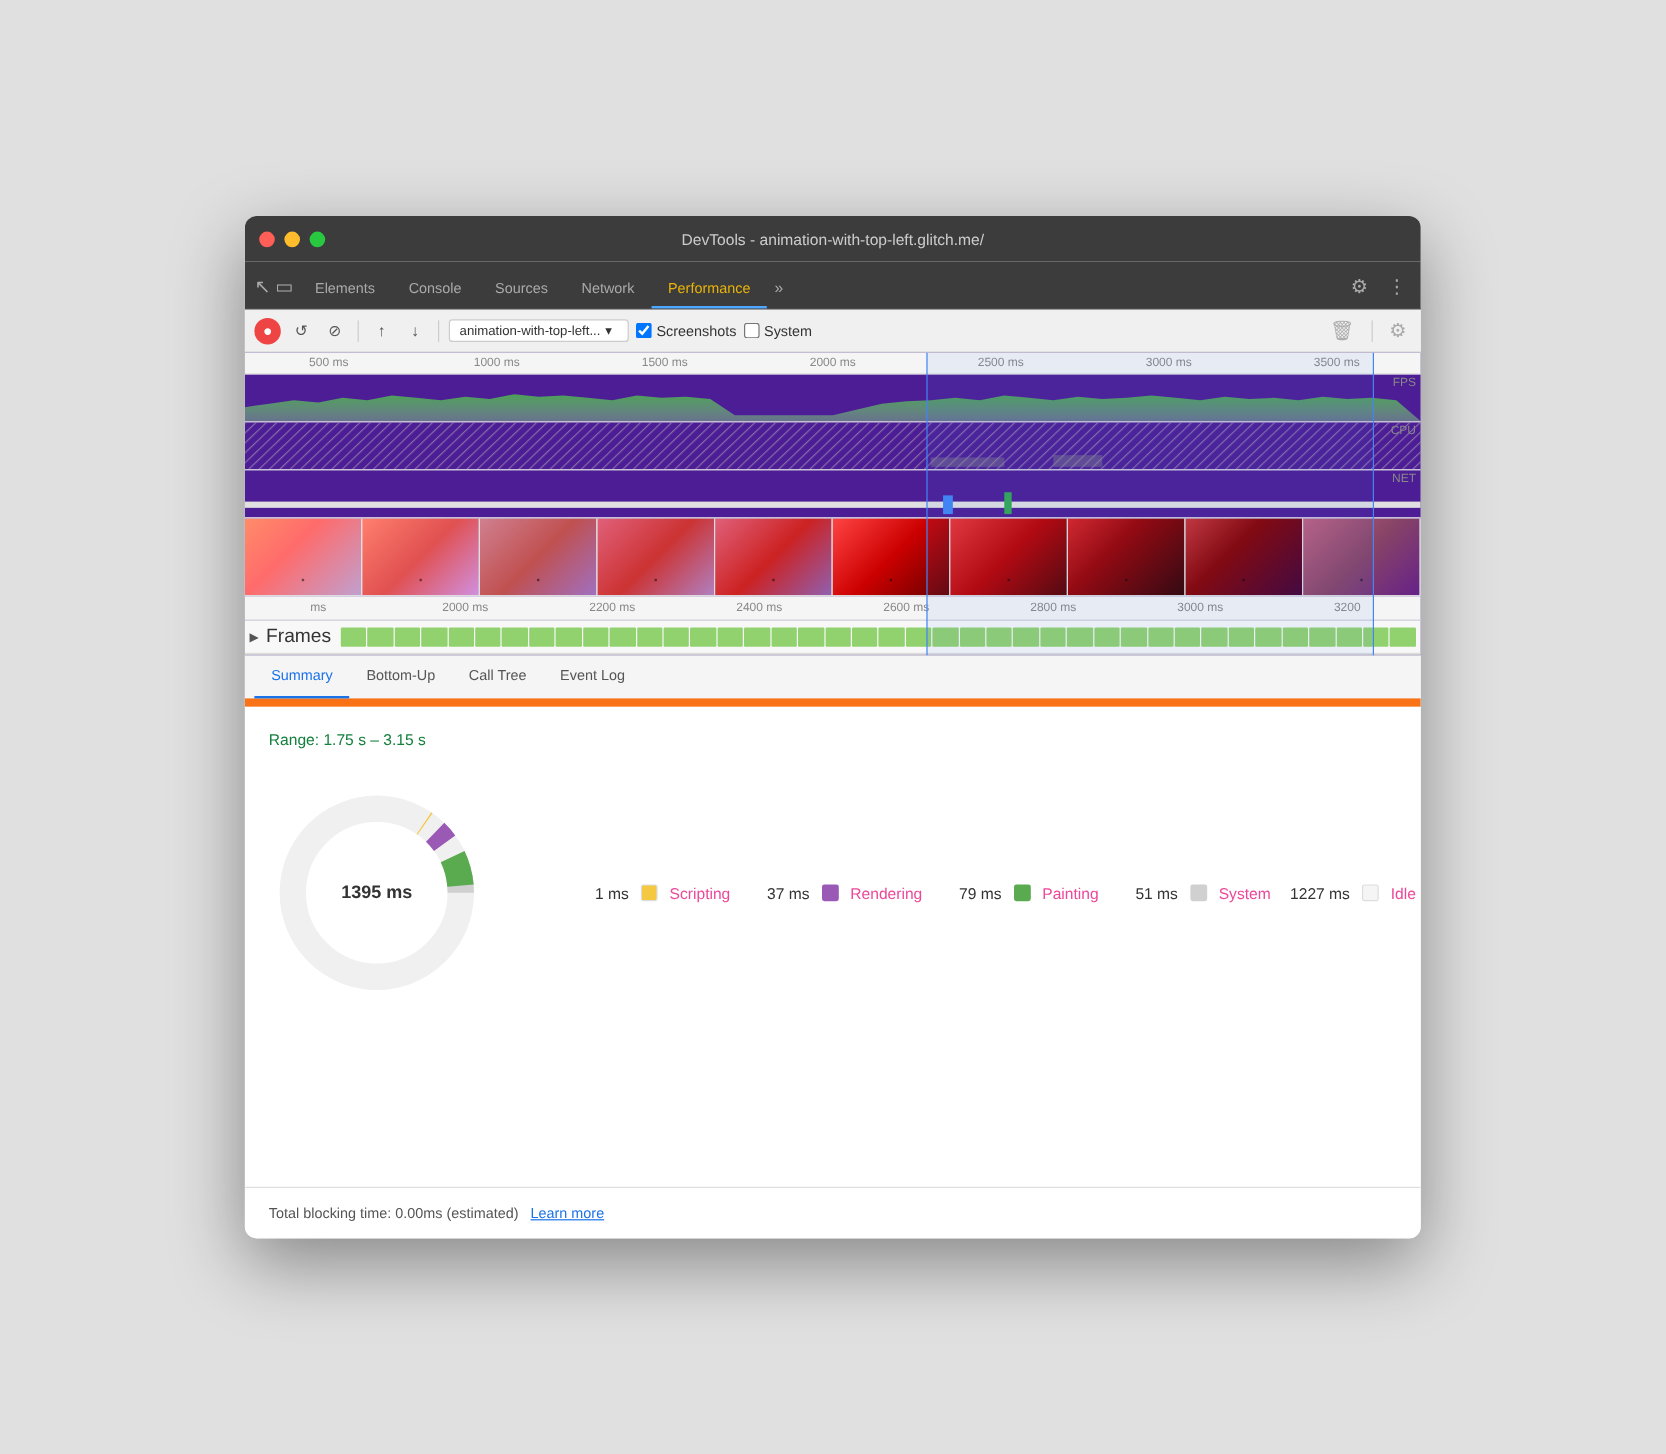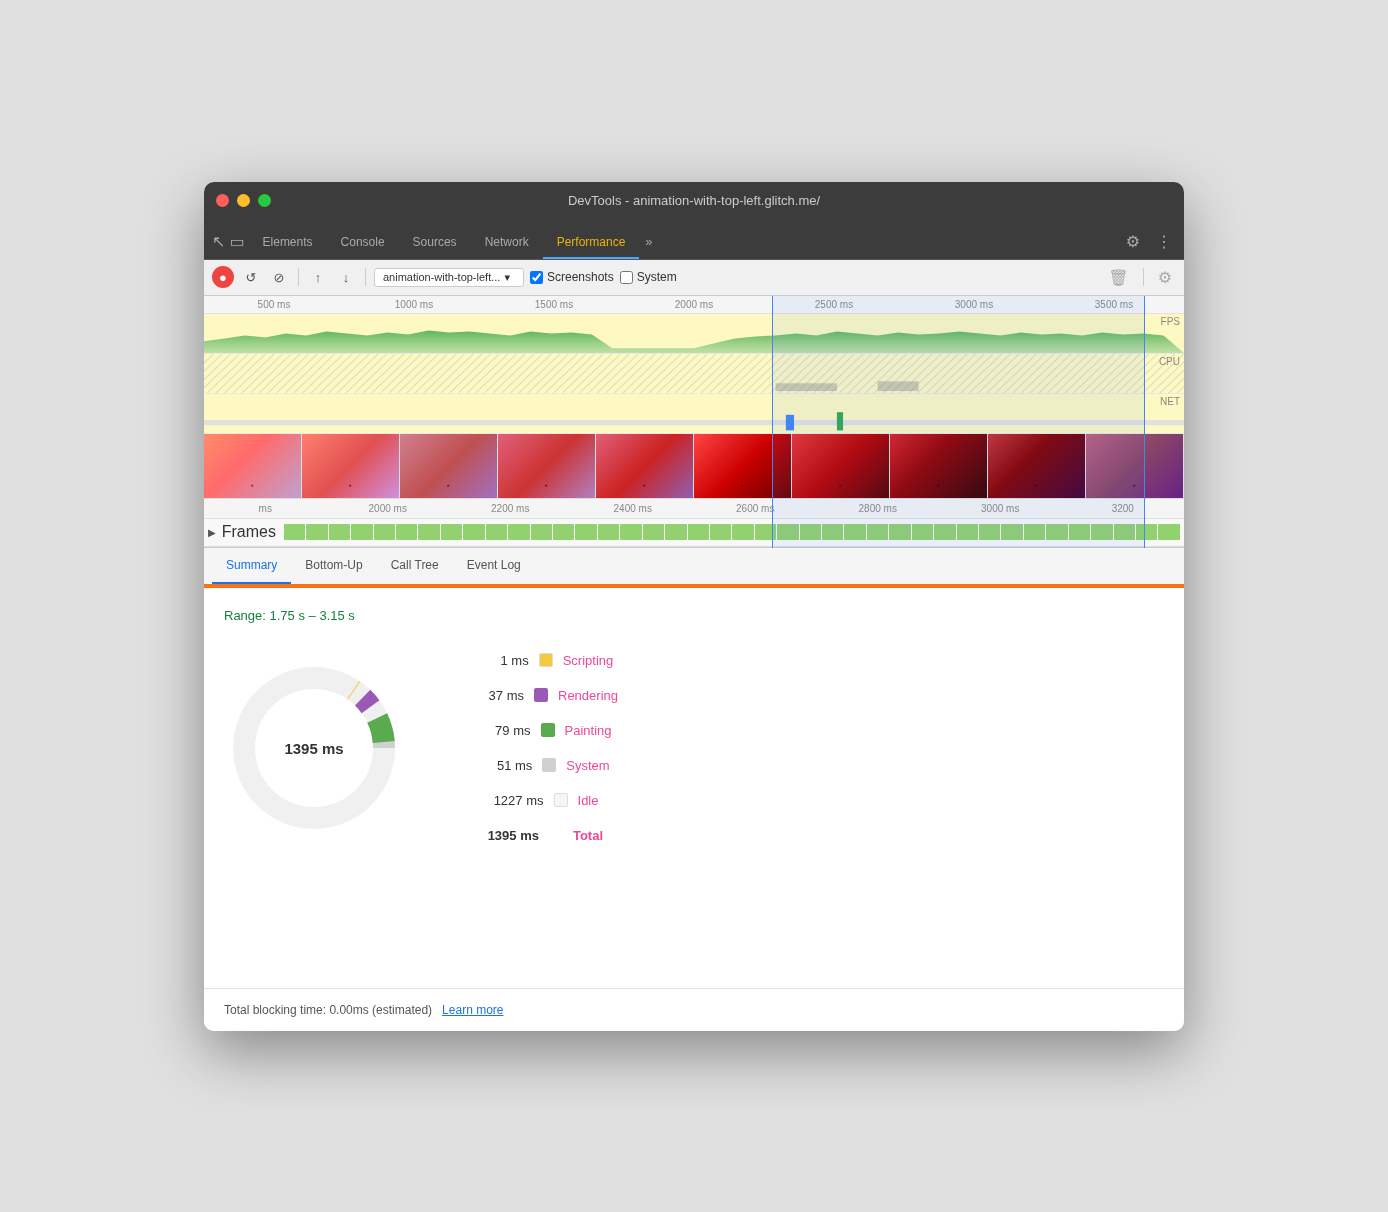--- a/index.html
+++ b/index.html
@@ -148,21 +148,21 @@
       height: 13px;
     }
     .toolbar-right {
       margin-left: auto;
       display: flex;
       align-items: center;
       gap: 8px;
     }
     
     .timeline-container {
-      background: #fef9c3;
+      background: #4c1d95;
       border-bottom: 1px solid #ccc;
     }
     .timeline-ruler {
       display: flex;
       background: #f5f5f5;
       height: 18px;
       border-bottom: 1px solid #e0e0e0;
       font-size: 10px;
       color: #888;
       align-items: center;
@@ -266,21 +266,21 @@
     }
     .frame-bar {
       flex: 1;
       background: #91d16e;
       border-radius: 1px;
     }
     
     .bottom-tabs {
       display: flex;
       background: #f5f5f5;
-      border-bottom: 4px solid #f97316;
+      border-bottom: 7px solid #f97316;
       padding: 0 8px;
     }
     .bottom-tab {
       padding: 10px 14px;
       font-size: 12px;
       color: #555;
       cursor: pointer;
       border-bottom: 2px solid transparent;
     }
     .bottom-tab.active {
@@ -316,22 +316,22 @@
       left: 50%;
       transform: translate(-50%, -50%);
       font-size: 15px;
       font-weight: 600;
       color: #333;
       text-align: center;
     }
     
     .legend {
       display: flex;
-      flex-direction: column;
-      gap: 20px;
+      flex-direction: row;
+      gap: 6px;
       align-items: center;
     }
     .legend-row {
       display: flex;
       align-items: center;
       gap: 10px;
       font-size: 13px;
       color: #333;
     }
     .legend-ms {

